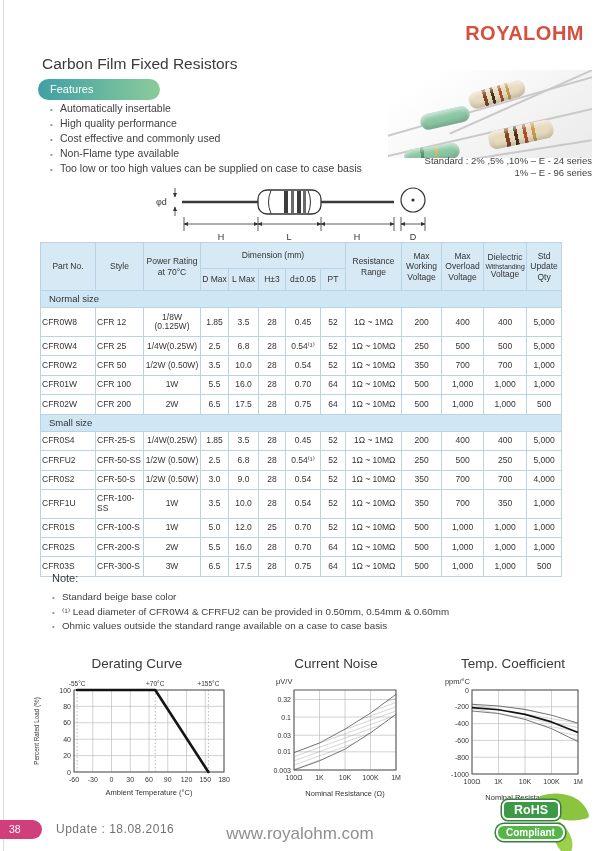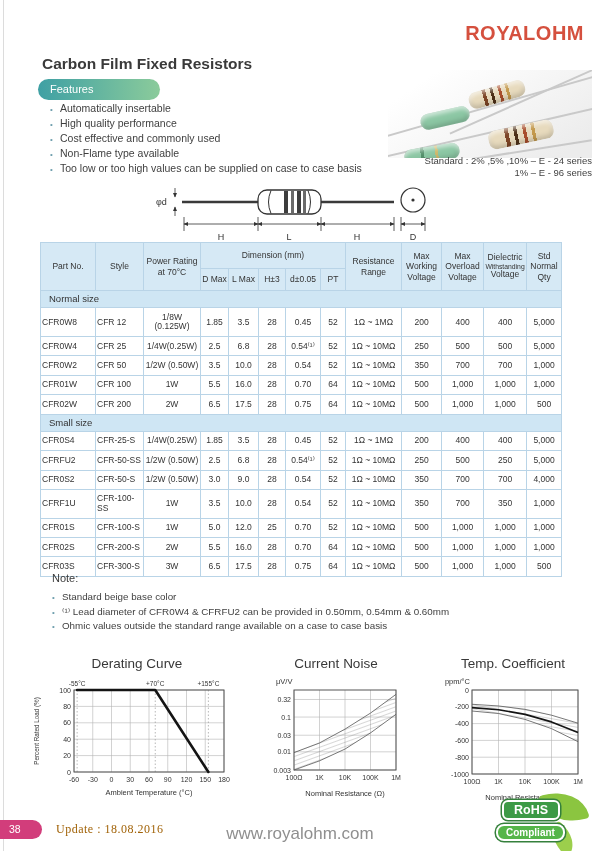--- a/index.html
+++ b/index.html
@@ -2,21 +2,21 @@
 <html><head>
 <meta charset="utf-8">
 <style>
   *{box-sizing:border-box;margin:0;padding:0}
   html,body{background:#fff}
   body{font-family:"Liberation Sans","DejaVu Sans",sans-serif;color:#3b3b3b}
   .page{position:relative;width:600px;height:851px;background:#fff;overflow:hidden}
   .page-edge{position:absolute;left:3px;top:0;bottom:0;width:1px;background:#dcdcdc}
 
   .logo{position:absolute;top:22px;right:16px;font-size:20px;font-weight:bold;letter-spacing:.5px;color:#d5503e}
-  .title{position:absolute;top:55px;left:42px;font-size:15.5px;font-weight:700;color:#3a3a3a}
+  .title{position:absolute;top:55px;left:42px;font-size:15.5px;font-weight:400;color:#3a3a3a}
   .features-badge{position:absolute;top:79px;left:38px;width:122px;height:21px;border-radius:11px;
     background:linear-gradient(90deg,#3fa0a4,#8bcb9b);color:#fff;font-size:11px;line-height:21px;padding-left:12px}
   .features-list{position:absolute;top:101px;left:50px;list-style:none;width:360px}
   .features-list li{font-size:10.5px;line-height:15px;color:#3f3f3f;padding-left:10px;position:relative}
   .features-list li::before{content:"•";position:absolute;left:0;top:1px;color:#6f9fae;font-size:8px}
 
   .photo{position:absolute;top:70px;left:388px;width:204px;height:88px;
     background:linear-gradient(145deg,#ffffff 15%,#ececec 90%);overflow:hidden}
   .wire{position:absolute;height:2px;background:#c9c9c9}
   .res{position:absolute;border-radius:8px;
@@ -57,22 +57,22 @@
   .axis{font-size:7.5px;fill:#333}
   .grid{stroke:#b4b4b4;stroke-width:.6}
   .frame{fill:none;stroke:#555;stroke-width:1}
   .curve{fill:none;stroke:#141414;stroke-width:2.6;stroke-linejoin:round;stroke-linecap:round}
   .curve2{fill:none;stroke:#141414;stroke-width:1.7;stroke-linejoin:round}
   .dash{stroke:#9a9a9a;stroke-width:.7;stroke-dasharray:1.5 2}
   .bandline{fill:none;stroke:#555;stroke-width:.8}
 
   .footer-badge{position:absolute;left:0;top:820px;width:42px;height:19px;background:#d23d7b;
     border-radius:0 10px 10px 0;color:#fff;font-size:10.5px;line-height:19px;padding-left:9px}
-  .update{position:absolute;left:56px;top:822px;font-family:Liberation Serif, serif;
-    font-size:12px;color:#a16207;letter-spacing:.5px}
+  .update{position:absolute;left:56px;top:822px;font-family:Liberation Sans, sans-serif;
+    font-size:12px;color:#737373;letter-spacing:.5px}
   .website{position:absolute;left:0;right:0;top:824px;text-align:center;font-size:17px;color:#8f8f8f}
 
   .rohs{position:absolute;left:496px;top:792px;width:90px;height:58px}
   .leaf{position:absolute;background:#8bc540;border-radius:10% 90% 10% 90%}
   .leaf1{right:0;top:-2px;width:44px;height:34px;transform:rotate(-15deg)}
   .leaf2{right:8px;bottom:0;width:30px;height:22px;background:#9ccf4c;transform:rotate(40deg)}
   .rohs-pill{position:absolute;color:#fff;font-weight:bold;border:2px solid #fff;white-space:nowrap}
   .rohs-top{left:6px;top:8px;height:20px;padding:0 10px;background:#3c9a46;font-size:12.5px;line-height:16px;
     border-radius:6px;box-shadow:0 0 0 1.5px #35803c}
   .rohs-bottom{left:0;top:32px;height:17px;padding:0 8px;background:#55b549;font-size:10px;line-height:13px;
@@ -170,21 +170,21 @@
         <th rowspan="2">Power Rating at 70°C</th>
         <th colspan="5">Dimension (mm)</th>
         <th rowspan="2">Resistance Range</th>
         <th rowspan="2">Max Working Voltage</th>
         <th rowspan="2">Max Overload Voltage</th>
         <th rowspan="2" class="stack">
           <span>Dielectric</span>
           <span class="small-hdr">Withstanding</span>
           <span>Voltage</span>
         </th>
-        <th rowspan="2">Std Normal Qty</th>
+        <th rowspan="2">Std Update Qty</th>
       </tr>
       <tr>
         <th>D Max</th>
         <th>L Max</th>
         <th>H±3</th>
         <th>d±0.05</th>
         <th>PT</th>
       </tr>
     </thead>
     <tbody>

